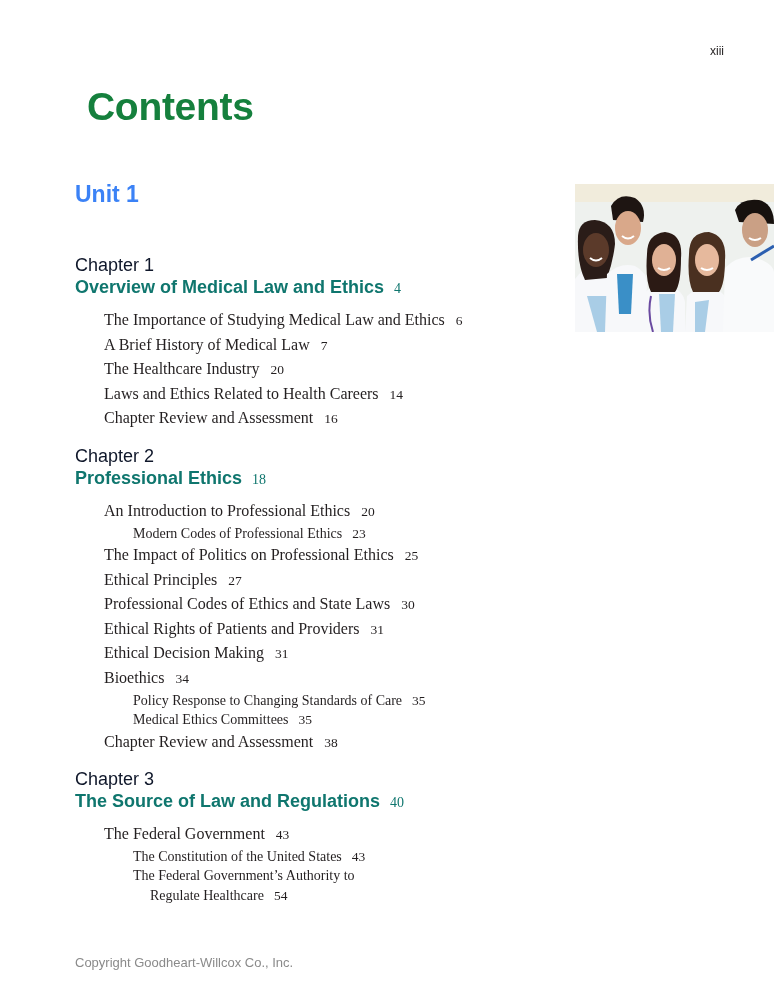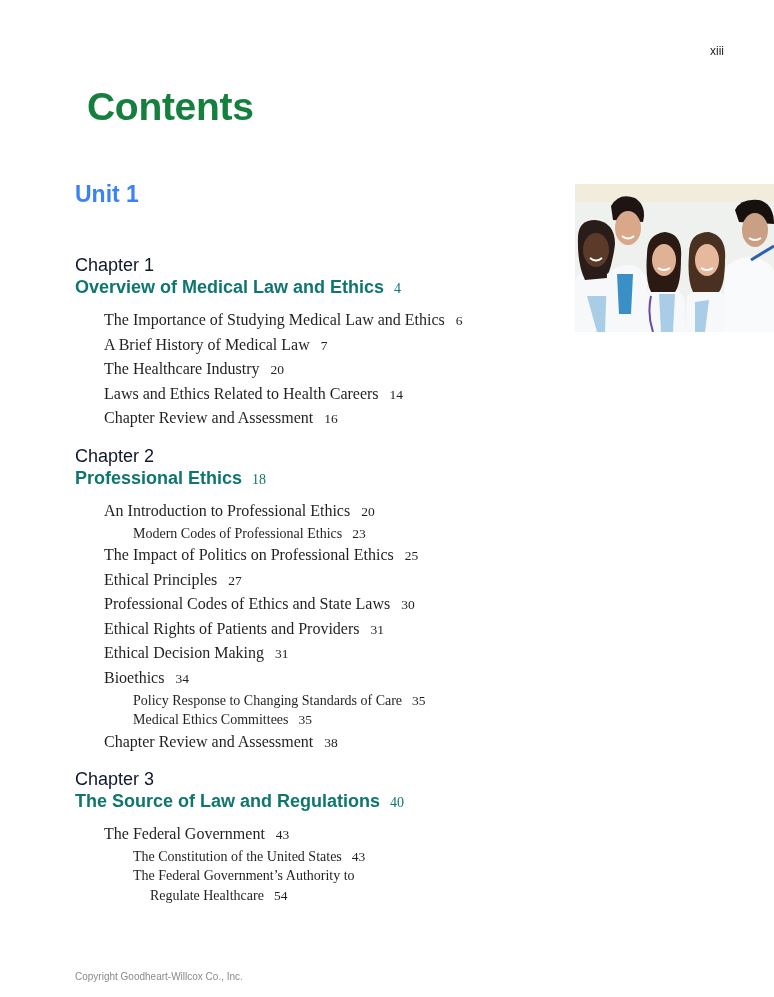--- a/index.html
+++ b/index.html
@@ -37,21 +37,21 @@
     font-family: "Liberation Serif", serif; font-weight: normal; font-size: 14px; margin-left: 10px;
   }
   .entries { margin-top: 8px; }
   .entry { font-size: 16px; line-height: 23.6px; padding-left: 29px; white-space: nowrap; }
   .entry.sub { font-size: 14px; line-height: 19.5px; padding-left: 58px; }
   .entry.sub.cont { padding-left: 75px; }
   .entry .pg { font-size: 13.5px; margin-left: 11px; }
   .entry.sub .pg { font-size: 13.5px; margin-left: 10px; }
   .copyright {
     position: absolute; left: 75px; top: 955px;
-    font-family: "Liberation Sans", sans-serif; font-size: 10px; color: #8a8a8a; margin-top: 16px;
+    font-family: "Liberation Sans", sans-serif; font-size: 13px; color: #8a8a8a;
   }
   svg { display: block; }
 </style>
 </head>
 <body>
 
 <div class="page-num">xiii</div>
 
 <h1 class="title">Contents</h1>
 

